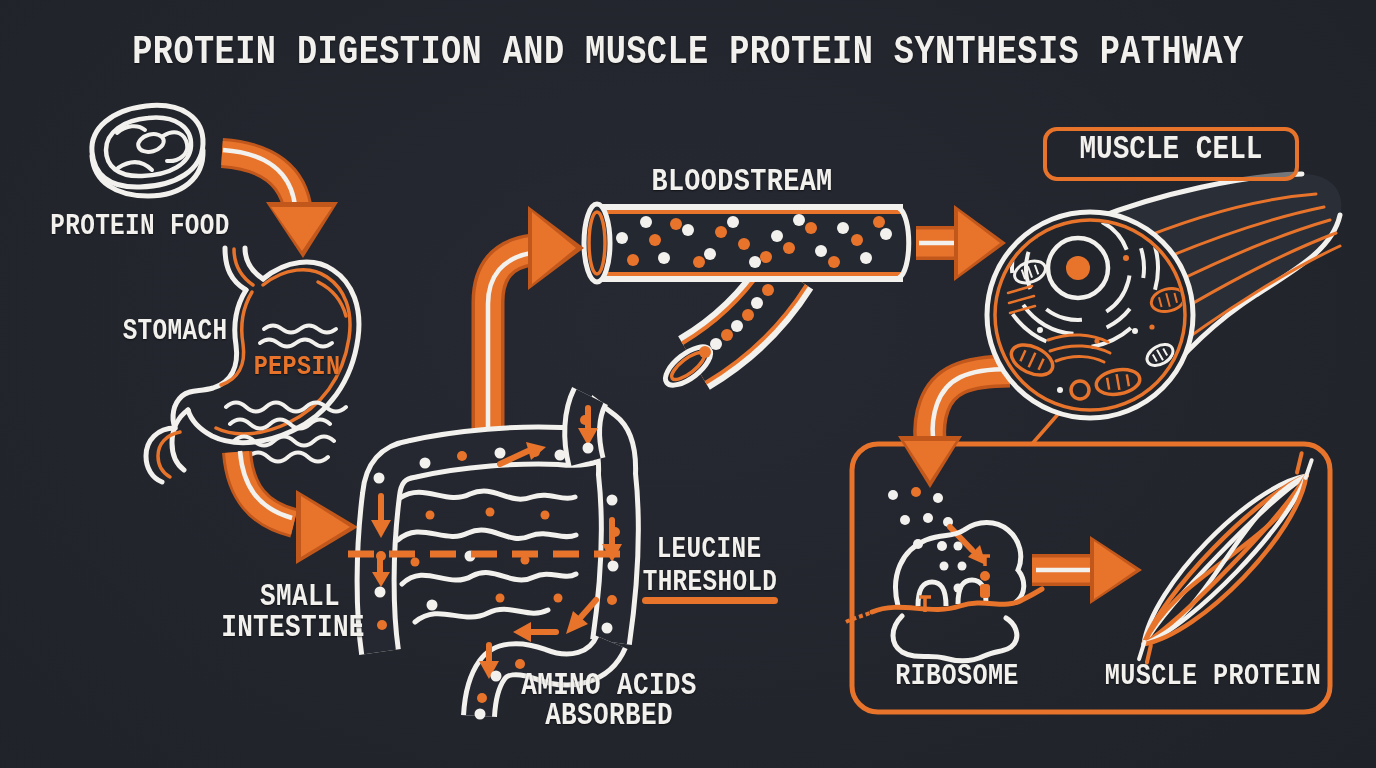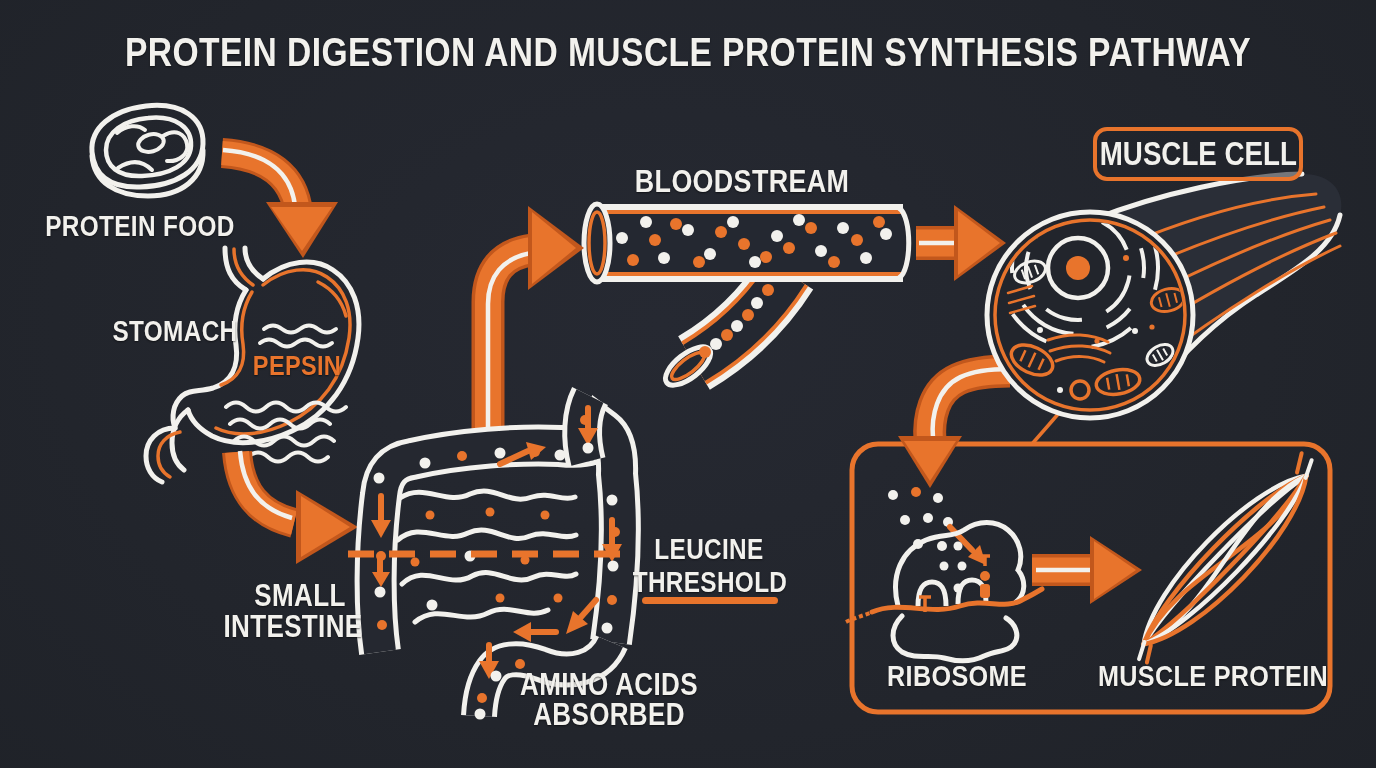--- a/index.html
+++ b/index.html
@@ -1,34 +1,34 @@
 <!DOCTYPE html>
 <html><head>
 <meta charset="utf-8">
 <style>
   html,body{margin:0;padding:0;background:#1b1e24;}
   #stage{
     position:relative;width:1376px;height:768px;overflow:hidden;
     background:radial-gradient(1100px 760px at 48% 42%, #262932 0%, #22252c 55%, #1e2127 100%);
-    font-family:Liberation Sans, sans-serif;
+    font-family:Liberation Mono, monospace;
   }
   #art{position:absolute;left:0;top:0;}
   .lbl{
     position:absolute;color:#f2f1ed;font-weight:700;white-space:nowrap;
     transform:translate(-50%,-50%) scaleX(.84);letter-spacing:.4px;
     text-shadow:0 1px 2px rgba(0,0,0,.55);
   }
   .title{font-size:40px;letter-spacing:.5px;}
   .l31{font-size:31px;}
   .l29{font-size:29px;}
   .orange{color:#e8742c;}
   .cellbox{
-    position:absolute;left:1093px;top:127px;width:210px;height:54px;
+    position:absolute;left:1043px;top:127px;width:256px;height:54px;
     border:4px solid #e8742c;border-radius:14px;background:rgba(34,37,44,.6);
-    display:flex;align-items:center;justify-content:center;box-sizing:border-box;
+    display:flex;justify-content:center;box-sizing:border-box;
   }
   .cellbox span{color:#f2f1ed;font-weight:700;font-size:33px;transform:scaleX(.84);white-space:nowrap;}
   .underline-bar{
     position:absolute;left:642px;top:597px;width:136px;height:7px;border-radius:4px;background:#e8742c;
   }
 </style>
 </head>
 <body>
 
 <div id="stage">

